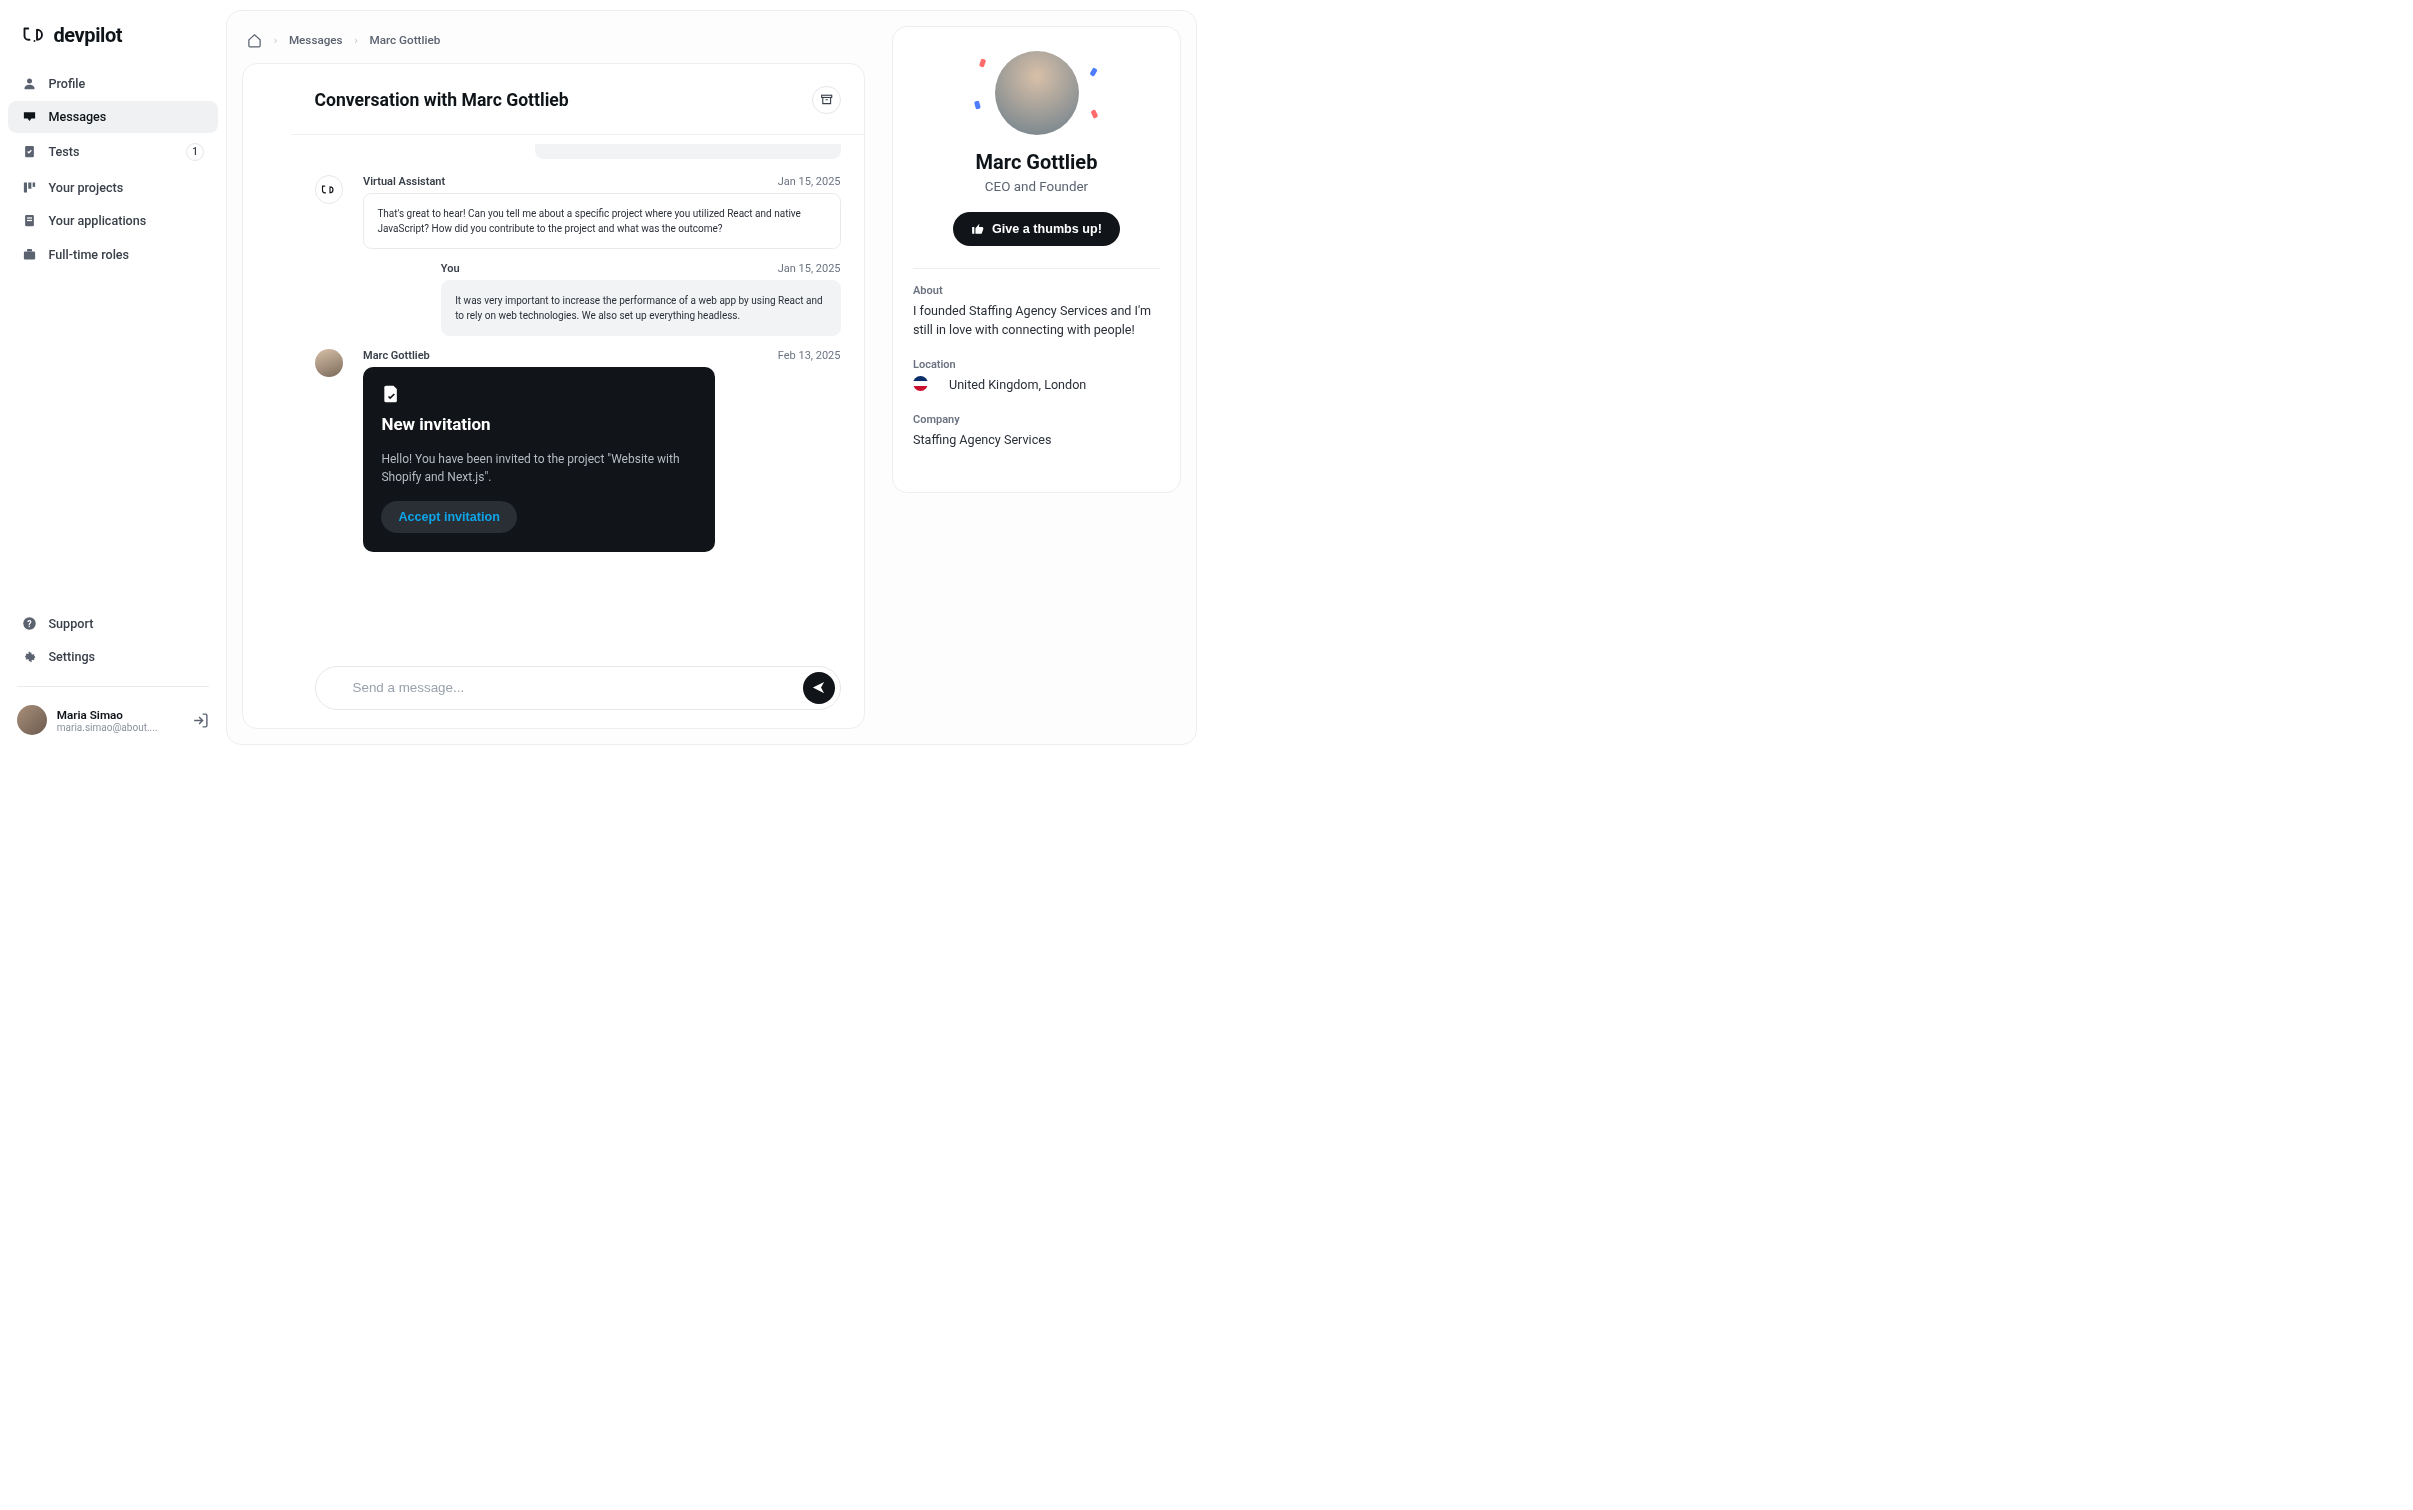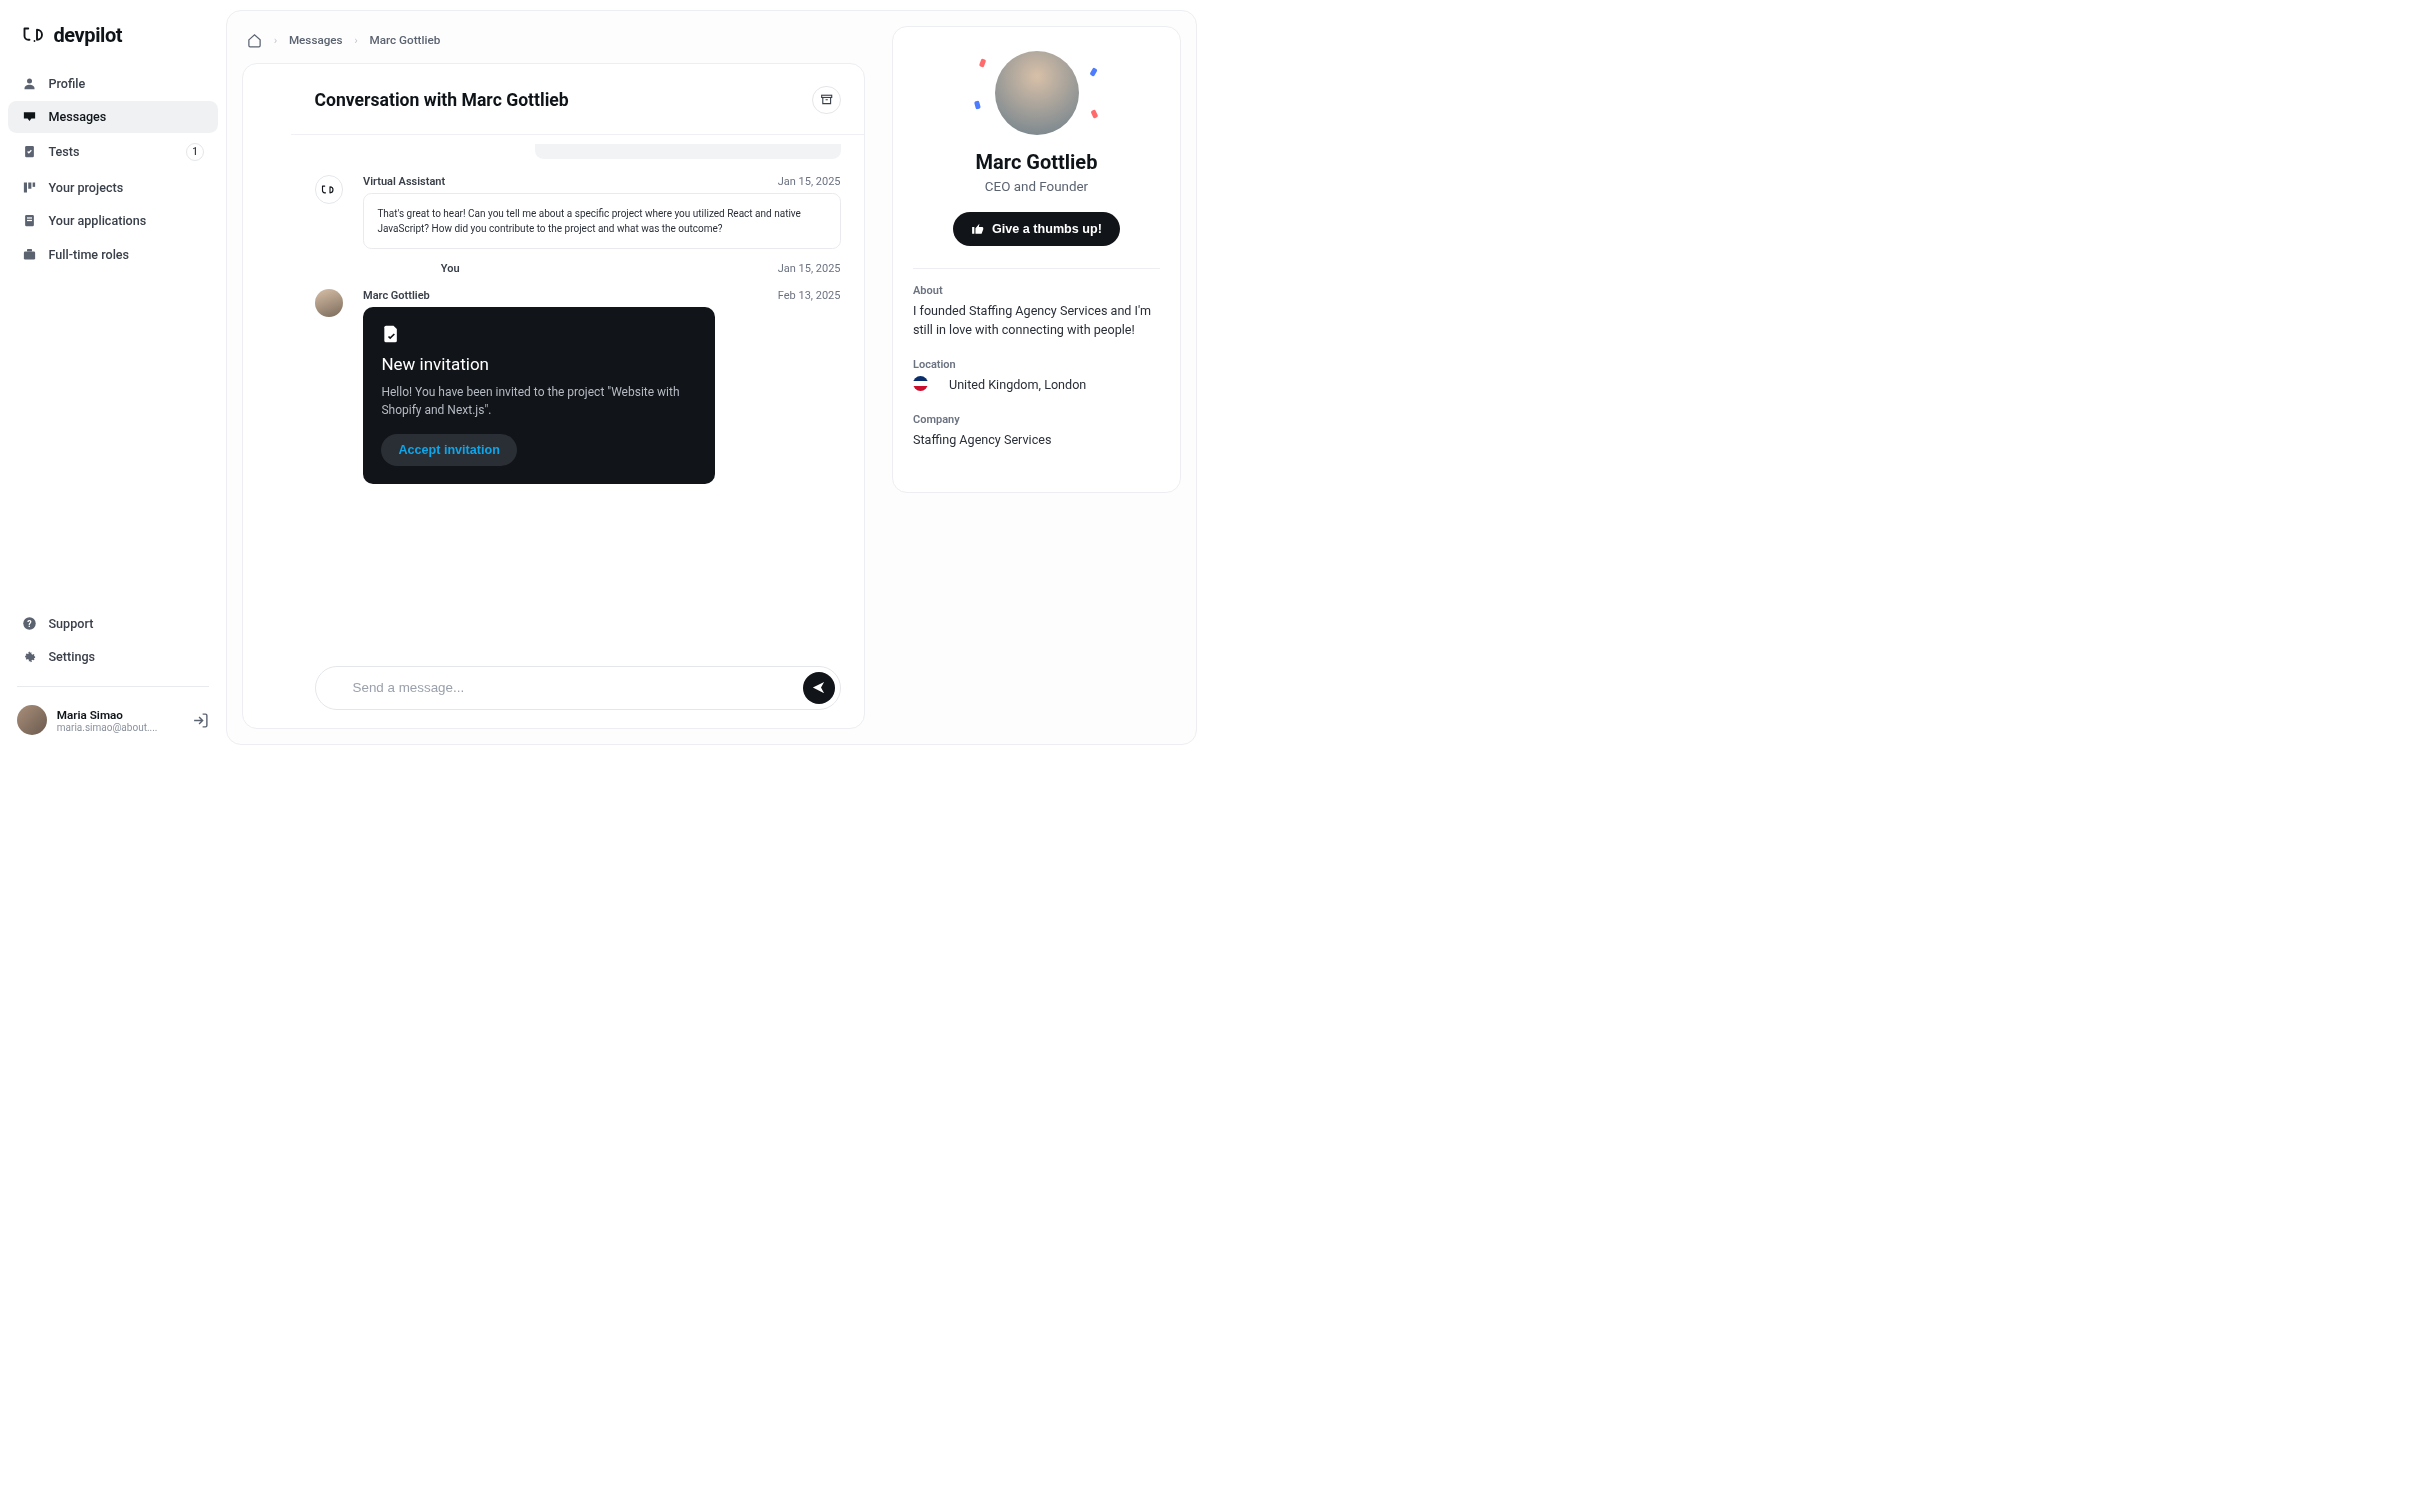--- a/index.html
+++ b/index.html
@@ -183,21 +183,21 @@
 }
 
 .invite-card {
   background:#111418;
   border-radius:10px;
   padding:17px 18.4px 18.4px 18.4px;
   color:#fff;
   max-width: 352px;
 }
 .invite-icon { width:20px; height:20px; margin-bottom:10px; }
-.invite-title { font-size:17px; font-weight:400; margin-bottom:9px; }
+.invite-title { font-size:17px; font-weight:700; margin-bottom:16px; }
 .invite-text { font-size:12px; color:#b5bac3; line-height:1.5; margin-bottom:15px; }
 .invite-btn {
   background:#2a2e35;
   color:#0ea5e9;
   border:none;
   border-radius:837px;
   padding:9.2px 17px;
   font-size:12.6px;
   font-weight:600;
   cursor:pointer;
@@ -430,20 +430,21 @@
                 <div class="bubble">That's great to hear! Can you tell me about a specific project where you utilized React and native JavaScript? How did you contribute to the project and what was the outcome?</div>
               </div>
             </div>
 
             <div class="msg-block you">
               <div class="msg-content">
                 <div class="msg-meta">
                   <span class="msg-sender">You</span>
                   <span>Jan 15, 2025</span>
                 </div>
+                <div class="bubble">It was very important to increase the performance of a web app by using React and to rely on web technologies. We also set up everything headless.</div>
               </div>
             </div>
 
             <div class="msg-block">
               <div class="msg-avatar photo"></div>
               <div class="msg-content">
                 <div class="msg-meta">
                   <span class="msg-sender">Marc Gottlieb</span>
                   <span>Feb 13, 2025</span>
                 </div>

